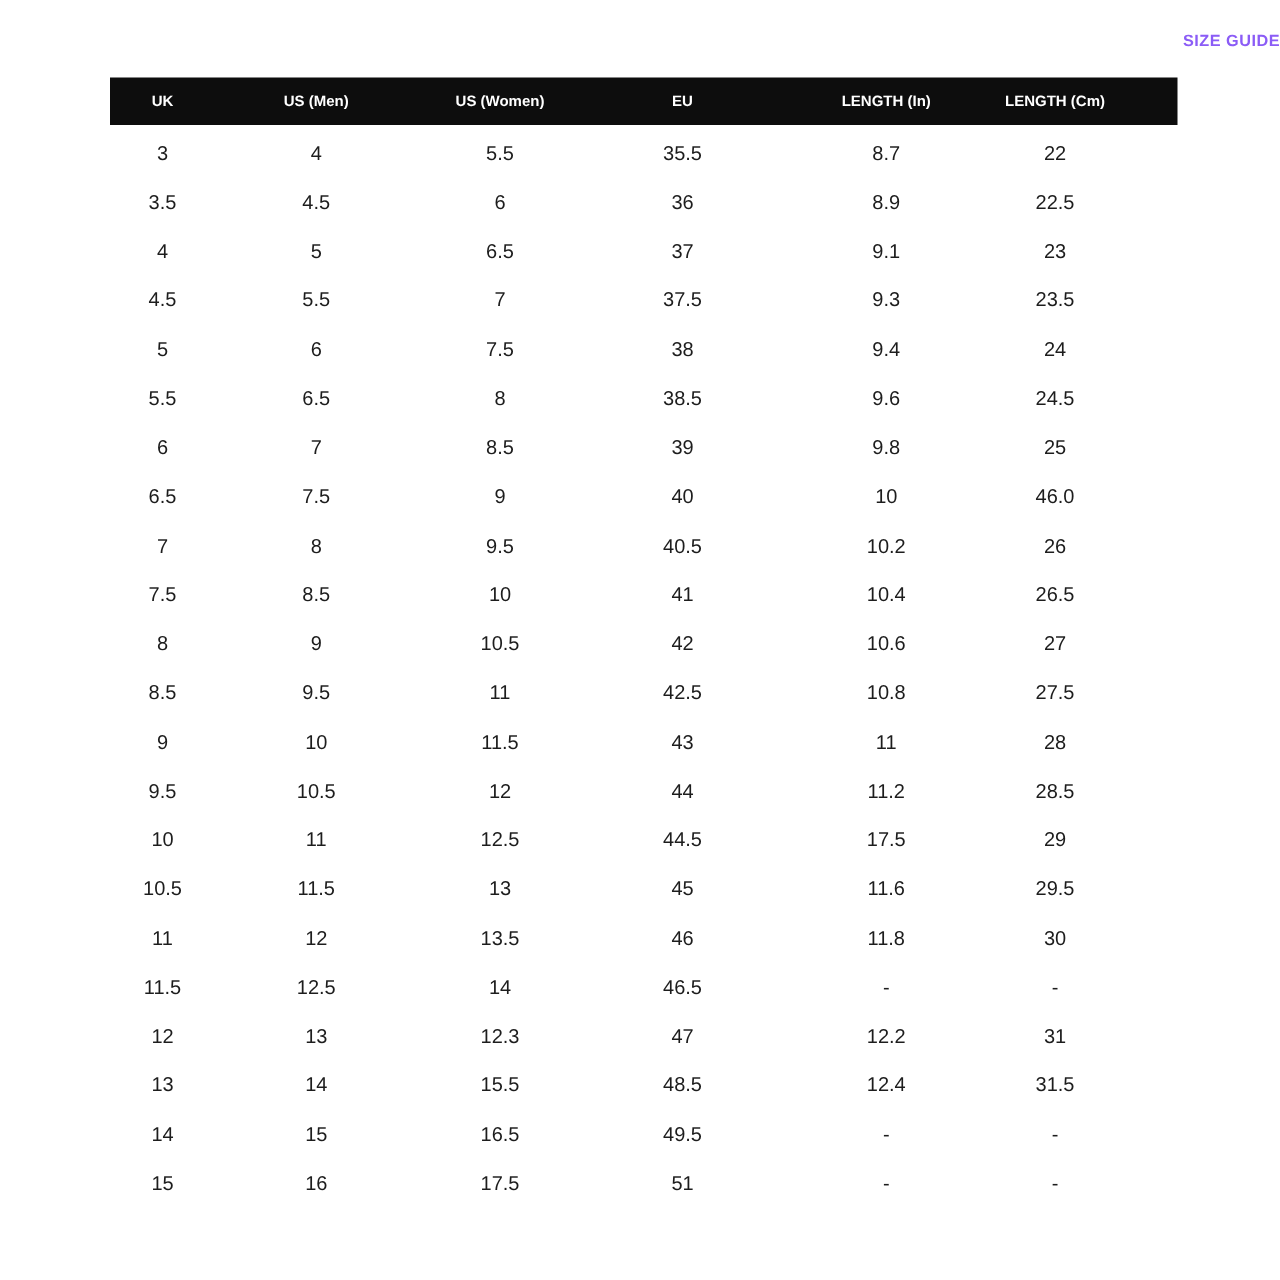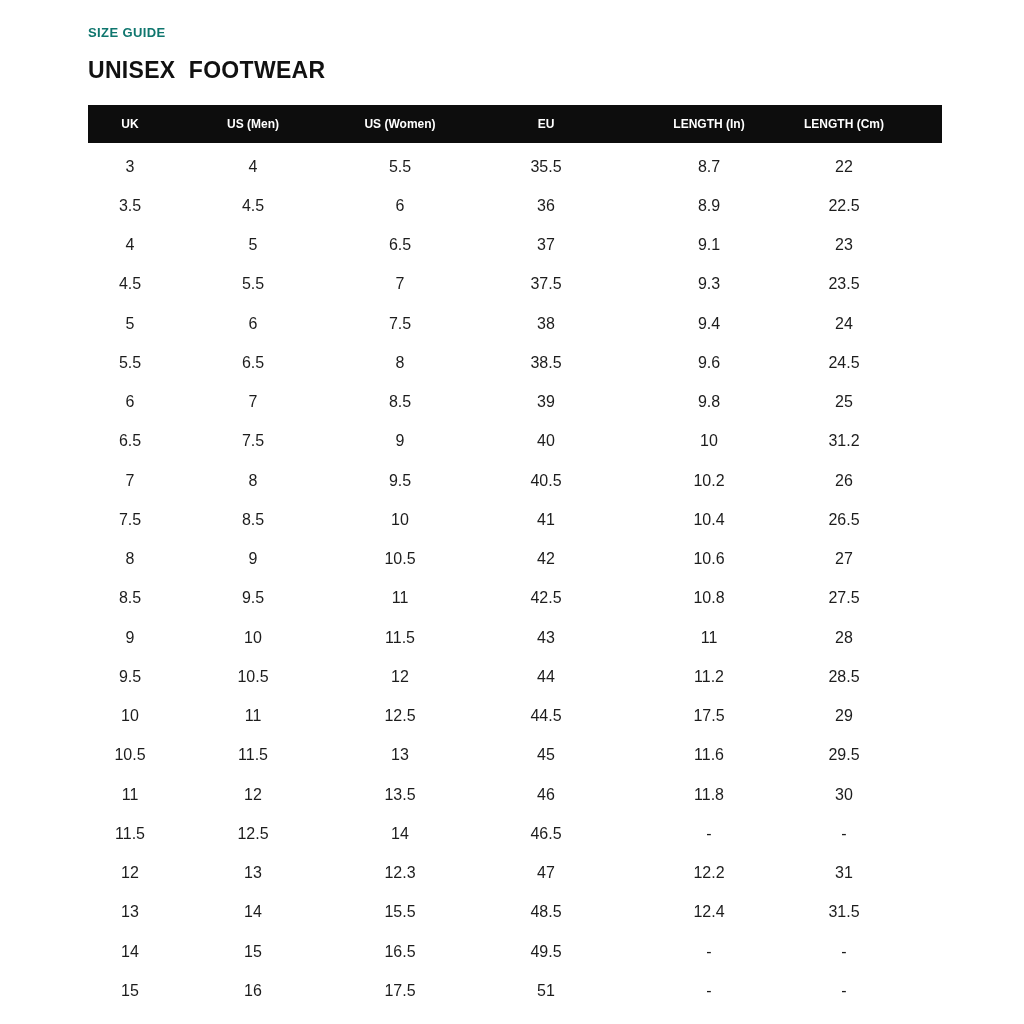--- a/index.html
+++ b/index.html
@@ -17,22 +17,23 @@
     overflow:hidden;
   }
   .page{
     width:1024px;height:1024px;
     padding:25px 0 0 88px;
   }
   .eyebrow{
     font-size:13px;
     font-weight:700;
     letter-spacing:0.4px;
-    color:#0f766e;
+    color:#8b5cf6;
     line-height:15px;
+    text-align:right;
   }
   .title{
     margin-top:17px;
     font-size:23px;
     font-weight:700;
     letter-spacing:0.3px;
     color:#111;
     line-height:26px;
     white-space:pre;
   }
@@ -77,21 +78,20 @@
   .c2{left:312px}
   .c3{left:458px}
   .c4{left:621px}
   .c5{left:756px}
 </style>
 </head>
 <body>
 
 <div class="page">
   <div class="eyebrow">SIZE GUIDE</div>
-  <div class="title">UNISEX  FOOTWEAR</div>
   <div class="table">
     <div class="thead" id="thead">
         <div class="cell c0"><span class="strong">UK</span></div>
         <div class="cell c1"><span class="strong">US</span> <span class="normal">(Men)</span></div>
         <div class="cell c2"><span class="strong">US</span> <span class="normal">(Women)</span></div>
         <div class="cell c3"><span class="strong">EU</span></div>
         <div class="cell c4"><span class="strong">LENGTH</span> <span class="normal">(In)</span></div>
         <div class="cell c5"><span class="strong">LENGTH</span> <span class="normal">(Cm)</span></div>
       </div>
     <div class="tbody" id="tbody">
@@ -150,21 +150,21 @@
           <div class="cell c3">39</div>
           <div class="cell c4">9.8</div>
           <div class="cell c5">25</div>
         </div>
         <div class="trow">
           <div class="cell c0">6.5</div>
           <div class="cell c1">7.5</div>
           <div class="cell c2">9</div>
           <div class="cell c3">40</div>
           <div class="cell c4">10</div>
-          <div class="cell c5">31.2</div>
+          <div class="cell c5">46.0</div>
         </div>
         <div class="trow">
           <div class="cell c0">7</div>
           <div class="cell c1">8</div>
           <div class="cell c2">9.5</div>
           <div class="cell c3">40.5</div>
           <div class="cell c4">10.2</div>
           <div class="cell c5">26</div>
         </div>
         <div class="trow">

